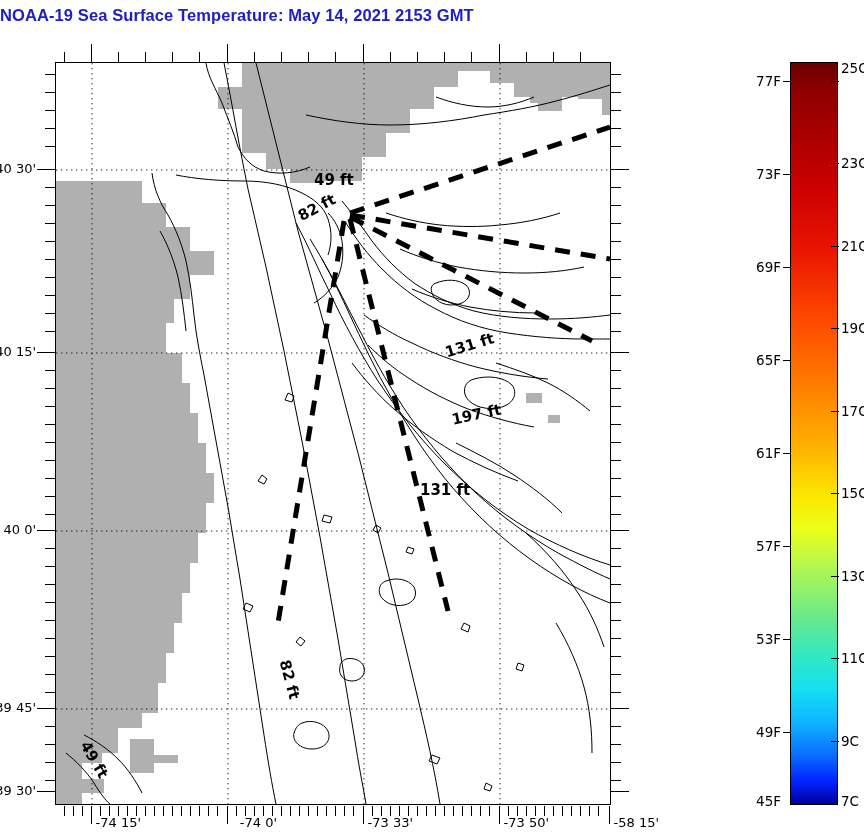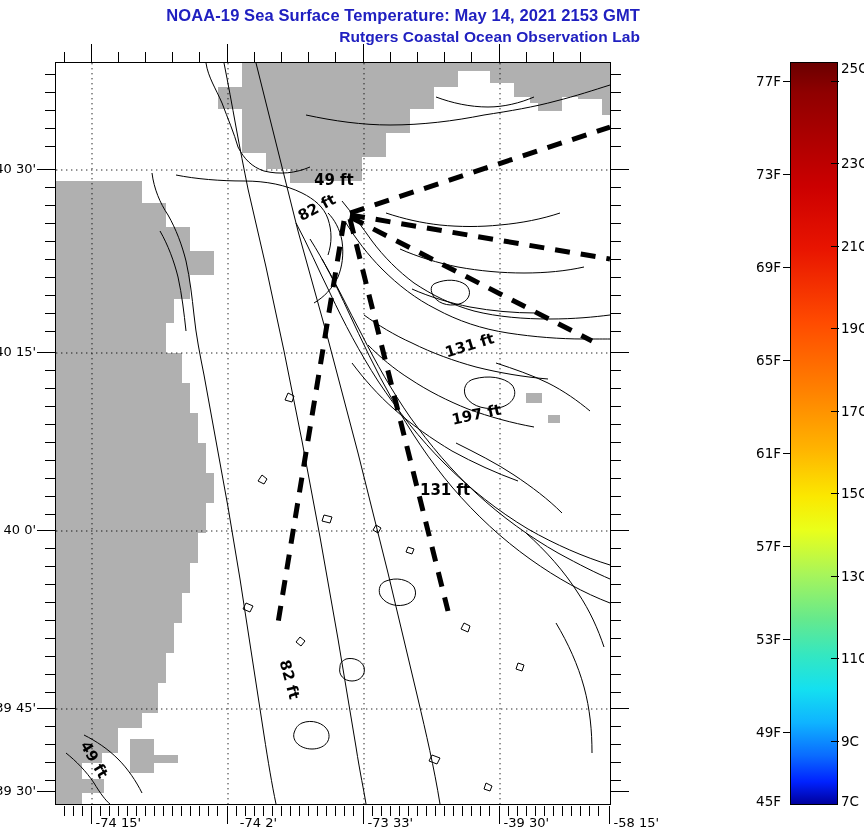--- a/index.html
+++ b/index.html
@@ -5,21 +5,21 @@
   html,body{margin:0;padding:0;}
   body{
     width:864px;height:832px;background:#ffffff;
     font-family:"Liberation Sans", sans-serif;
     overflow:hidden;position:relative;
   }
   #root{position:absolute;left:0;top:0;width:864px;height:832px;}
 
   
   .title-block{
-    position:absolute;left:0;top:4px;width:640px;text-align:right;
+    position:absolute;left:0;top:4px;width:640px;text-align:left;
     color:#2020c0;font-weight:bold;font-size:16.5px;line-height:22px;
     letter-spacing:0.1px;
   }
   .title-line2{font-size:15.5px;}
 
   
   #map-frame{
     position:absolute;left:55px;top:62px;width:556px;height:743px;
     border:1px solid #000;box-sizing:border-box;background:#ffffff;
     overflow:hidden;
@@ -77,21 +77,20 @@
     transform-origin:left top;
   }
 </style>
 </head>
 <body>
 
 <div id="root">
 
   <div class="title-block">
     <div>NOAA-19 Sea Surface Temperature:  May 14, 2021 2153 GMT</div>
-    <div class="title-line2">Rutgers Coastal Ocean Observation Lab</div>
   </div>
 
   <div id="map-frame">
     <svg id="map-svg" width="554" height="741" viewBox="0 0 554 741">
 
       <rect x="0" y="0" width="554" height="741" fill="#ffffff"></rect>
 
       <g fill="#b0b0b0" shape-rendering="crispEdges">
 
         <path d="M0,0 H186 V24 H162 V46 H138 V46 H186 V70 H210 V94 H234 V118
@@ -352,23 +351,23 @@
     <div class="tick tick-v" style="left:535px;top:806px;height:10px;"></div>
     <div class="tick tick-v" style="left:544px;top:806px;height:10px;"></div>
     <div class="tick tick-v" style="left:553px;top:806px;height:10px;"></div>
     <div class="tick tick-v" style="left:562px;top:806px;height:10px;"></div>
     <div class="tick tick-v" style="left:571px;top:806px;height:10px;"></div>
     <div class="tick tick-v" style="left:580px;top:806px;height:10px;"></div>
     <div class="tick tick-v" style="left:589px;top:806px;height:10px;"></div>
     <div class="tick tick-v" style="left:598px;top:806px;height:10px;"></div>
 
     <div class="axlabel xlabel" style="left:41px;top:815px;width:100px;">-74 15'</div>
-    <div class="axlabel xlabel" style="left:177px;top:815px;width:100px;">-74 2'</div>
+    <div class="axlabel xlabel" style="left:177px;top:815px;width:100px;">-74 0'</div>
     <div class="axlabel xlabel" style="left:313px;top:815px;width:100px;">-73 33'</div>
-    <div class="axlabel xlabel" style="left:449px;top:815px;width:100px;">-39 30'</div>
+    <div class="axlabel xlabel" style="left:449px;top:815px;width:100px;">-73 50'</div>
     <div class="axlabel xlabel" style="left:559px;top:815px;width:100px;">-58 15'</div>
   </div>
 
   <div>
     <div class="tick tick-v" style="left:64px;top:52px;height:10px;"></div>
     <div class="tick tick-v" style="left:91px;top:44px;height:18px;"></div>
     <div class="tick tick-v" style="left:118px;top:52px;height:10px;"></div>
     <div class="tick tick-v" style="left:145px;top:52px;height:10px;"></div>
     <div class="tick tick-v" style="left:172px;top:52px;height:10px;"></div>
     <div class="tick tick-v" style="left:199px;top:52px;height:10px;"></div>

